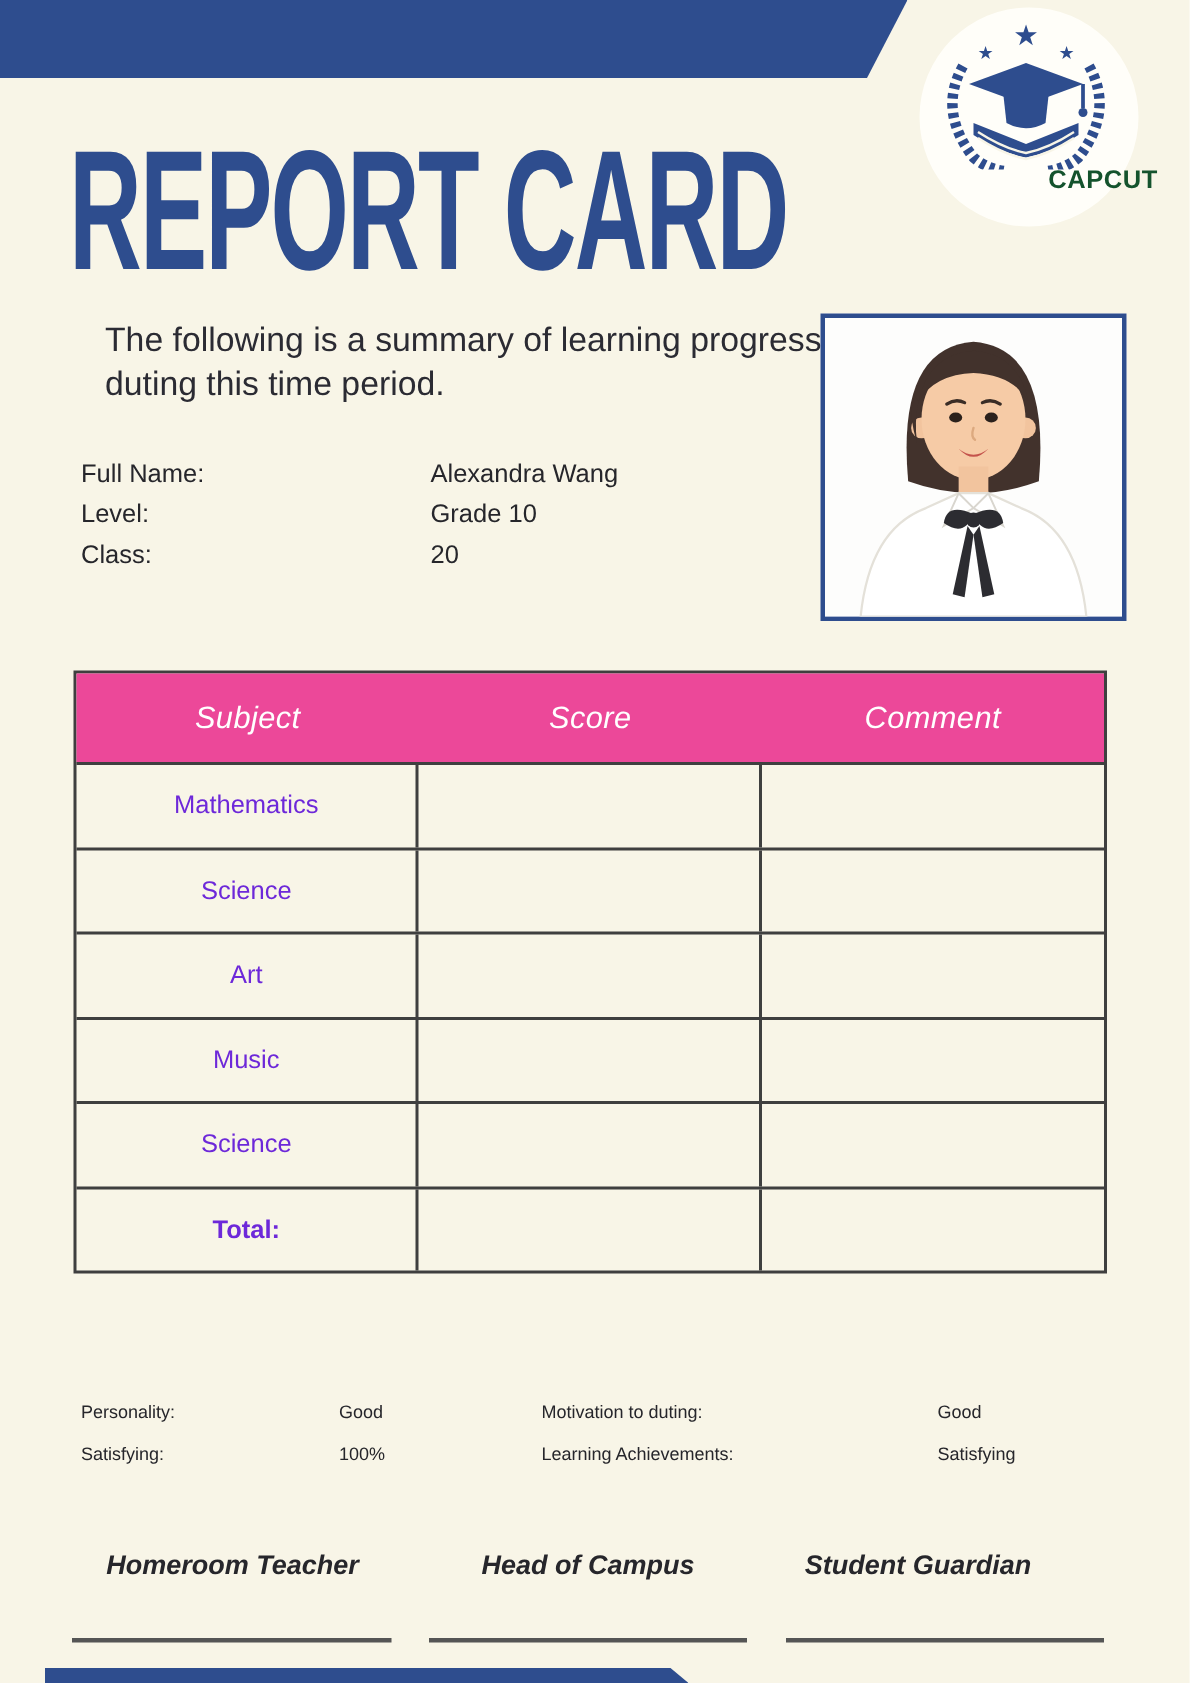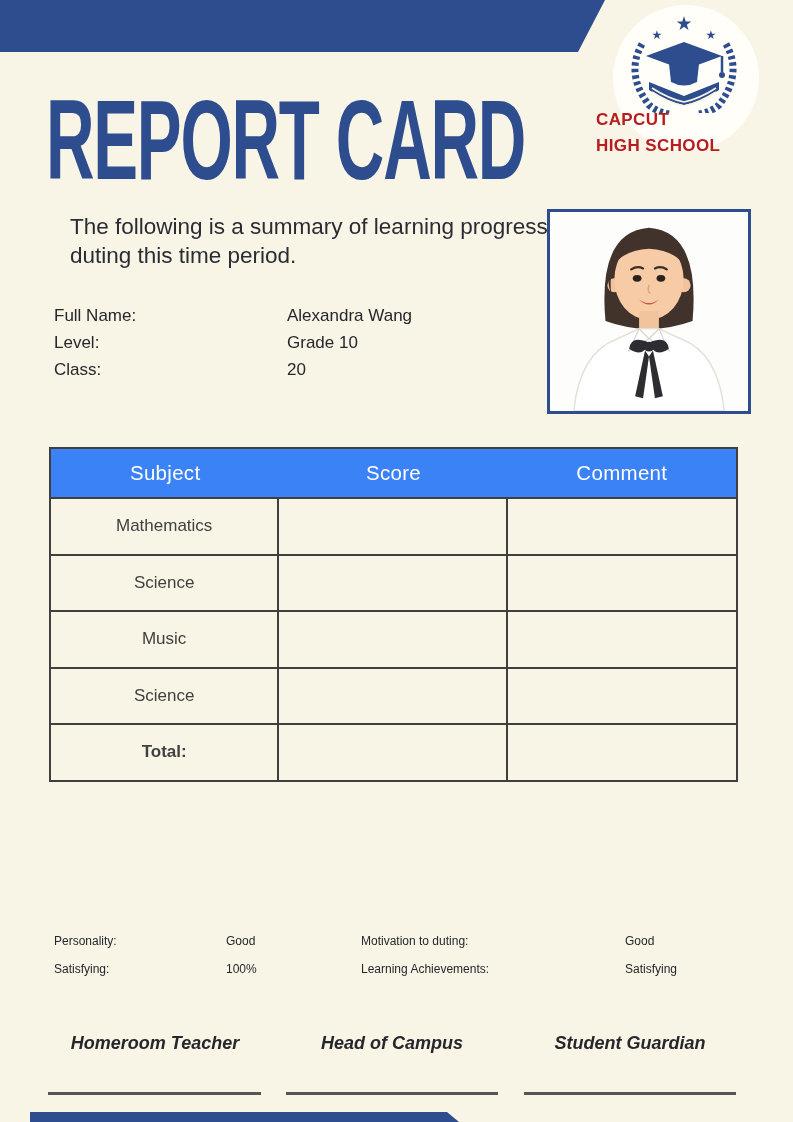--- a/index.html
+++ b/index.html
@@ -18,21 +18,21 @@
     clip-path:polygon(0 0,100% 0,calc(100% - 27px) 100%,0 100%);
   }
   
   .logo-circle{
     position:absolute;left:613px;top:5px;width:146px;height:146px;
     background:#fffef9;border-radius:50%;
   }
   .logo-svg{position:absolute;left:609px;top:8px;}
   .school-name{
     position:absolute;left:596px;top:107px;width:176px;
-    text-align:left;font-size:17px;font-weight:bold;color:#b91c1c;
+    text-align:right;font-size:17px;font-weight:bold;color:#14532d;
     line-height:26px;letter-spacing:0.4px;
   }
   
   .title{
     position:absolute;left:46px;top:84px;margin:0;
     font-size:80px;font-weight:800;color:#2e4d8e;
     letter-spacing:-1.5px;white-space:nowrap;line-height:1;
     transform:scale(0.84,1.42);transform-origin:0 0;
   }
   
@@ -44,34 +44,34 @@
   .info{position:absolute;left:54px;top:302px;width:480px;font-size:17px;}
   .info-row{display:flex;height:27px;align-items:center;}
   .info-row .lbl{width:233px;}
   
   .photo{
     position:absolute;left:547px;top:209px;width:198px;height:199px;
     border:3px solid #2e4d8e;background:#ffffff;
   }
   
   .table{position:absolute;left:49px;top:447px;width:685px;border:2px solid #3f3f3f;}
-  .thead{display:grid;grid-template-columns:1fr 1fr 1fr;height:48px;background:#3b82f6;align-items:center;}
+  .thead{display:grid;grid-template-columns:1fr 1fr 1fr;height:59px;background:#ec4899;align-items:center;font-style:italic;}
   .th{text-align:center;color:#ffffff;font-size:20.5px;letter-spacing:0.3px;}
   .trow{display:grid;grid-template-columns:1fr 1fr 1fr;height:54.5px;border-top:2px solid #3f3f3f;}
-  .td{border-right:2px solid #3f3f3f;display:flex;align-items:center;justify-content:center;font-size:17px;color:#404040;}
+  .td{border-right:2px solid #3f3f3f;display:flex;align-items:center;justify-content:center;font-size:17px;color:#6d28d9;}
   .td:last-child{border-right:none;}
   .trow.total .td:first-child{font-weight:bold;}
   
   .summary{position:absolute;left:54px;top:927px;width:690px;font-size:12px;}
   .sum-row{display:grid;grid-template-columns:172px 135px 264px auto;height:28px;align-items:center;}
   
   .sig-label{position:absolute;top:1033px;font-size:18px;font-style:italic;font-weight:600;text-align:center;color:#26262b;}
   .sig1{left:48px;width:214px;font-style:italic;}
   .sig2{left:286px;width:212px;}
-  .sig3{left:524px;width:212px;}
+  .sig3{left:506px;width:212px;}
   .sig-line{position:absolute;top:1092px;height:2.5px;background:#555555;}
   .line1{left:48px;width:213px;}
   .line2{left:286px;width:212px;}
   .line3{left:524px;width:212px;}
   
   .bottom-bar{
     position:absolute;left:30px;top:1112px;width:429px;height:10px;
     background:#2e4d8e;
     clip-path:polygon(0 0,calc(100% - 12px) 0,100% 100%,0 100%);
   }
@@ -98,21 +98,20 @@
     <path d="M60,56 L90,56 L88,74 Q75,81 62,74 Z" fill="#2e4d8e"></path>
     <line x1="113" y1="48" x2="113" y2="64" stroke="#2e4d8e" stroke-width="2.5"></line>
     <circle cx="113" cy="67" r="3" fill="#2e4d8e"></circle>
 
     <path d="M40,74 L75,88 L110,74 L110,82 Q92,94 75,97 Q58,94 40,82 Z" fill="#2e4d8e"></path>
     <path d="M43,80 Q60,91 75,94 Q90,91 107,80" fill="none" stroke="#f8f5e7" stroke-width="1.6"></path>
     <path d="M43,84 Q60,95 75,98 Q90,95 107,84" fill="none" stroke="#f8f5e7" stroke-width="1.6"></path>
   </svg>
   <div class="school-name">
     <div>CAPCUT</div>
-    <div>HIGH SCHOOL</div>
   </div>
 
   <h1 class="title">REPORT CARD</h1>
 
   <p class="intro">The following is a summary of learning progress duting this time period.</p>
 
   <div class="info">
     <div class="info-row">
       <span class="lbl">Full Name:</span>
       <span class="val">Alexandra Wang</span>
@@ -176,20 +175,25 @@
       <div class="td">Mathematics</div>
       <div class="td"></div>
       <div class="td"></div>
     </div>
     <div class="trow">
       <div class="td">Science</div>
       <div class="td"></div>
       <div class="td"></div>
     </div>
     <div class="trow">
+      <div class="td">Art</div>
+      <div class="td"></div>
+      <div class="td"></div>
+    </div>
+    <div class="trow">
       <div class="td">Music</div>
       <div class="td"></div>
       <div class="td"></div>
     </div>
     <div class="trow">
       <div class="td">Science</div>
       <div class="td"></div>
       <div class="td"></div>
     </div>
     <div class="trow total">

